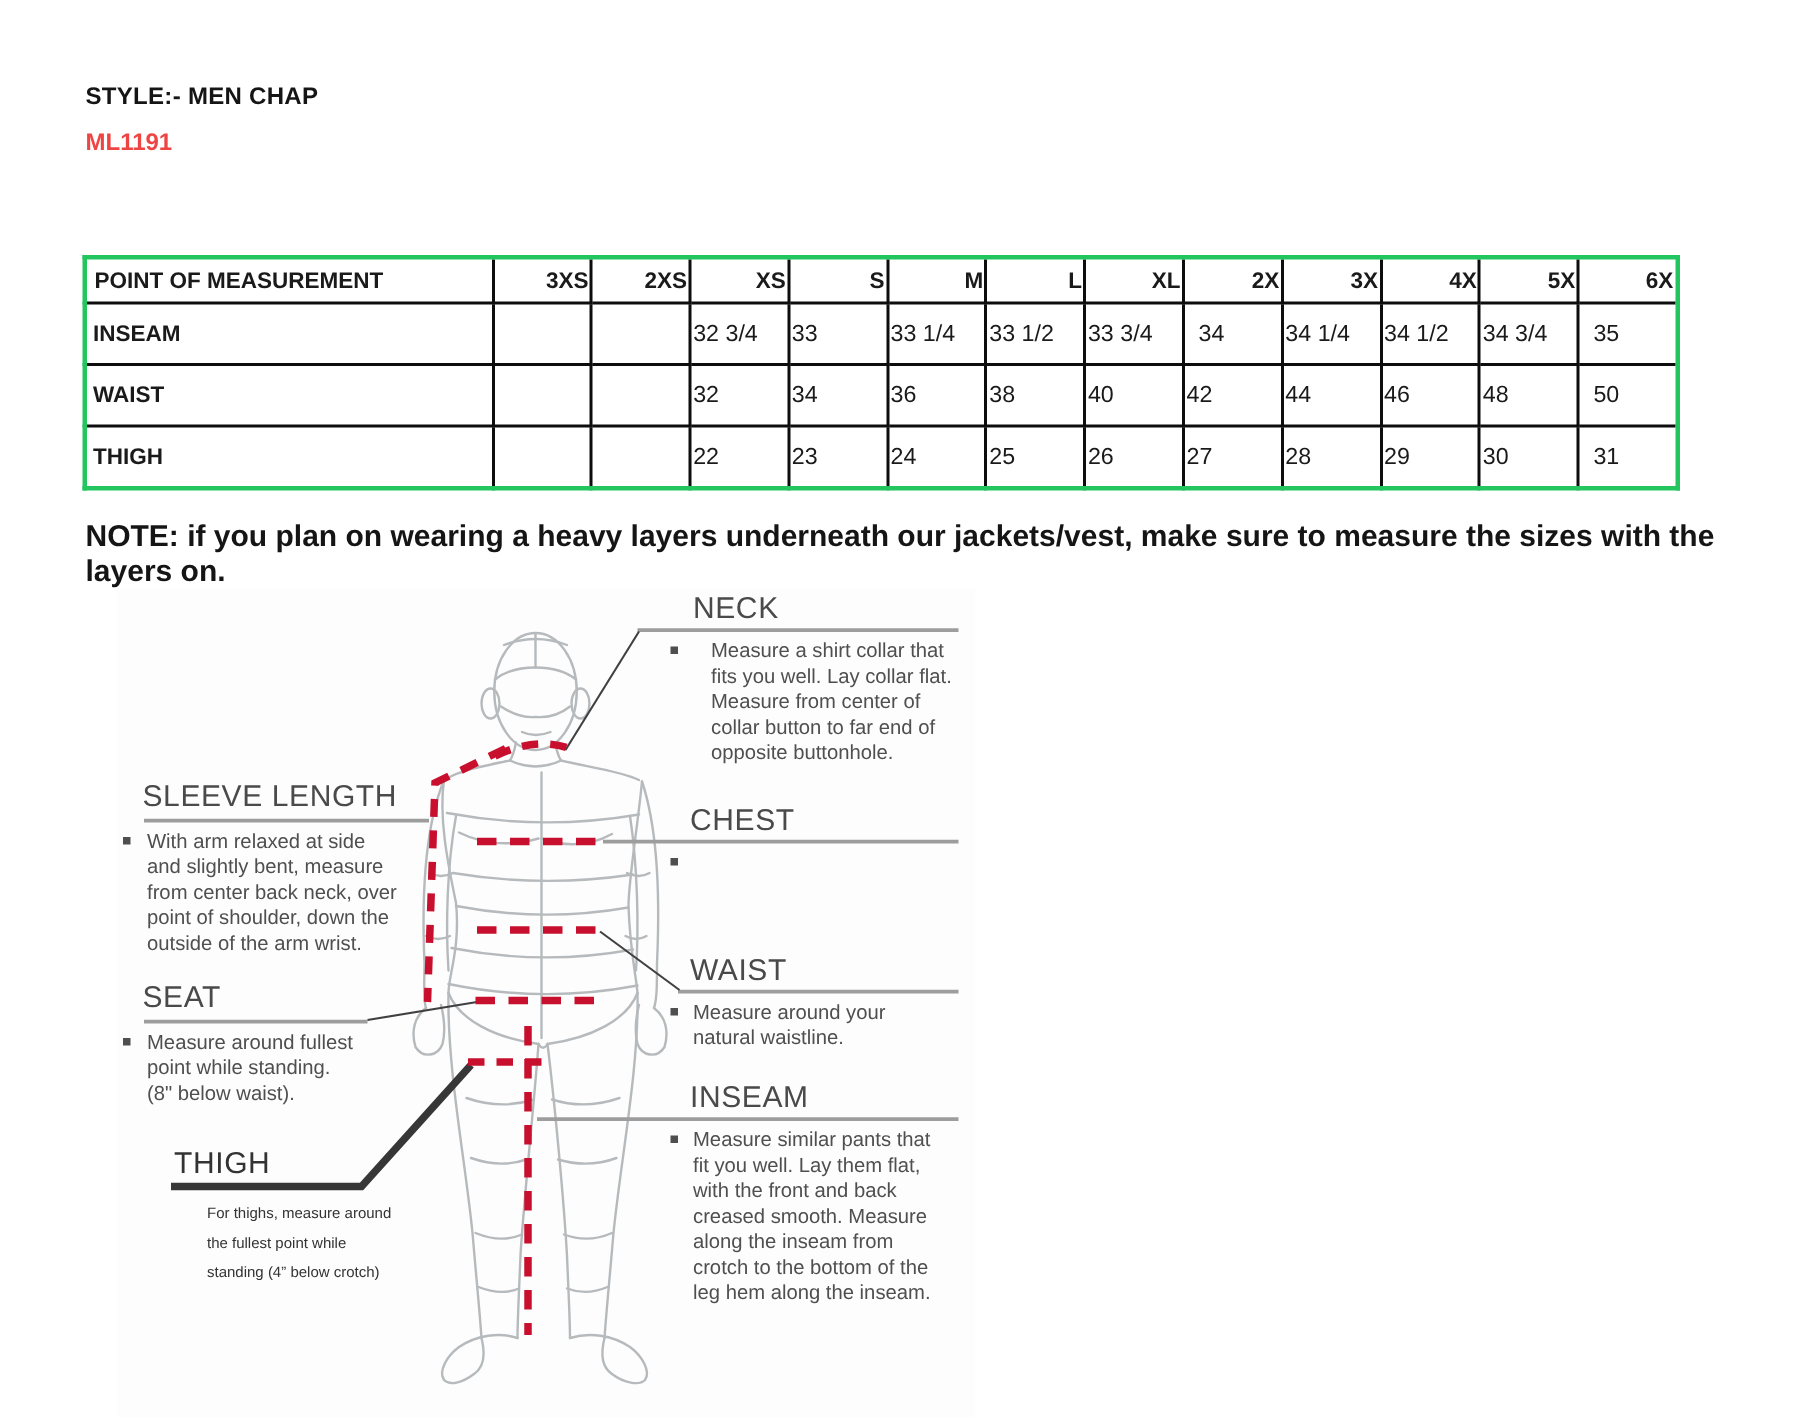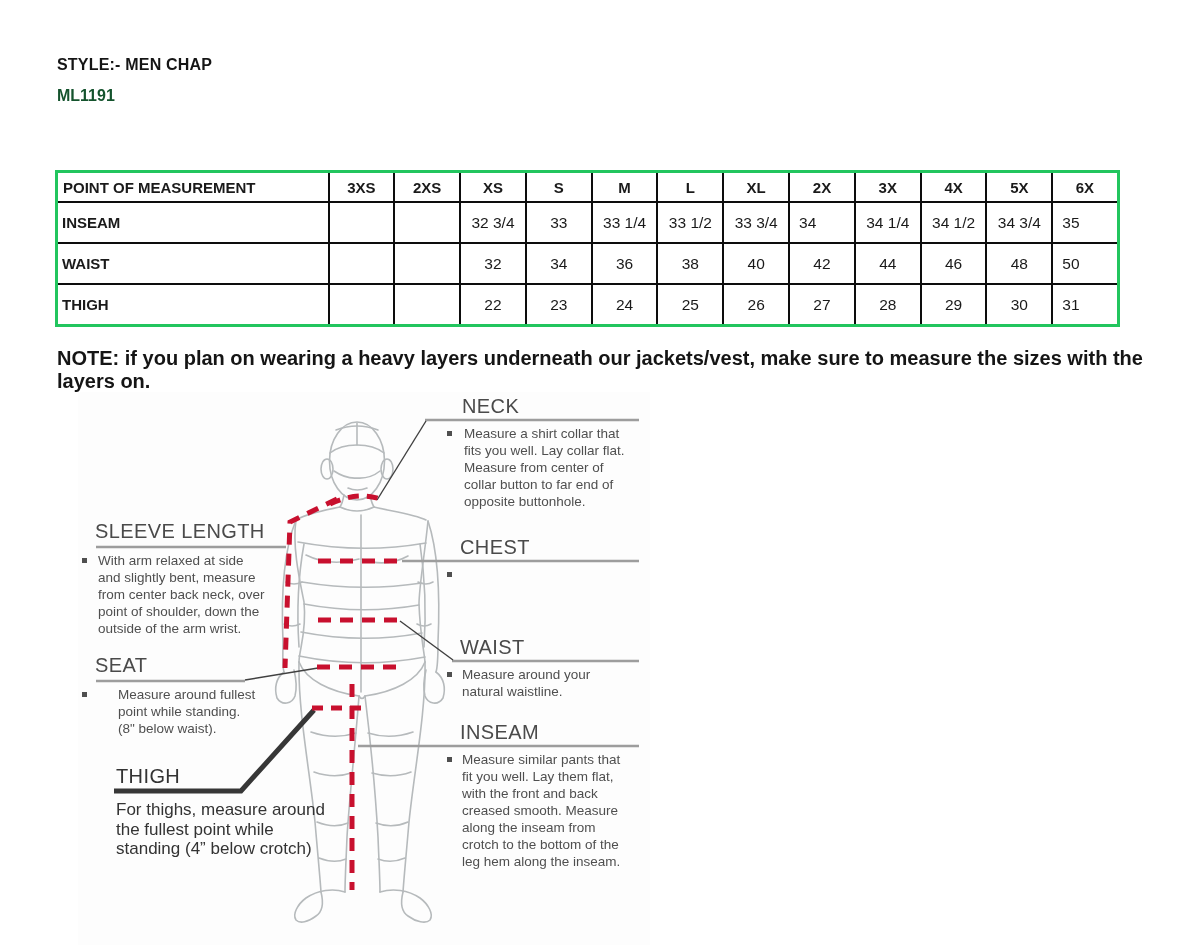--- a/index.html
+++ b/index.html
@@ -1,42 +1,42 @@
 <!DOCTYPE html>
 <html><head>
 <meta charset="utf-8">
 <style>
   html,body{margin:0;padding:0;background:#ffffff;}
   body{font-family:"Liberation Sans",sans-serif;color:#111;}
   #page{position:relative;width:1200px;height:948px;background:#ffffff;overflow:hidden;}
 
   
   .doc-title{position:absolute;left:57px;top:56px;font-size:16px;font-weight:bold;color:#151515;letter-spacing:.2px;}
-  .doc-model{position:absolute;left:57px;top:87px;font-size:16px;font-weight:bold;color:#14532d;}
+  .doc-model{position:absolute;left:57px;top:87px;font-size:16px;font-weight:bold;color:#ef4444;}
 
   
   #size-table{position:absolute;left:55px;top:170px;border-collapse:collapse;table-layout:fixed;width:1062px;}
   #size-table th,#size-table td{border:2.5px solid #0d0d0d;font-size:15px;color:#1a1a1a;overflow:hidden;white-space:nowrap;}
-  #size-table thead th{height:26px;font-weight:bold;text-align:center;}
+  #size-table thead th{height:26px;font-weight:bold;text-align:right;}
   #size-table thead th.poml{text-align:left;padding-left:5px;}
-  #size-table tbody td{height:37px;text-align:center;font-weight:normal;font-size:15.5px;}
+  #size-table tbody td{height:37px;text-align:left;font-weight:normal;font-size:15.5px;}
   #size-table tbody td.rowlabel{text-align:left;padding-left:4px;font-weight:bold;font-size:15px;}
   #size-table tbody td.al{text-align:left;padding-left:9px;}
   #size-table{border:3px solid #22c55e;}
 
   
   .note-line{position:absolute;left:57px;top:347px;font-size:20px;font-weight:bold;color:#151515;}
 
   
   #diagram{position:absolute;left:78px;top:392px;width:572px;height:553px;background:#fdfdfd;}
   #diagram svg{position:absolute;left:0;top:0;}
   .sec-title{position:absolute;font-size:20px;color:#4a4a4a;letter-spacing:.4px;}
   .sec-title.dark{color:#333;}
   .sec-body{position:absolute;font-size:13.5px;line-height:17px;color:#4f4f4f;white-space:pre-line;}
-  .sec-body.thigh-body{font-size:17px;line-height:19.5px;color:#333;}
+  .sec-body.thigh-body{font-size:10px;line-height:19.5px;color:#333;margin-left:22px;}
   .bullet{position:absolute;width:5px;height:5px;background:#4f4f4f;}
 </style>
 </head>
 <body>
 
 <div id="page">
 
   <div class="doc-title">STYLE:- MEN CHAP</div>
   <div class="doc-model">ML1191</div>
 
@@ -207,21 +207,21 @@
         <path class="measure" d="M240,169 L323,169" stroke-dasharray="13 9" stroke="#c8102e"></path>
         <path class="measure" d="M240,228 L321,228" stroke-dasharray="13 9" stroke="#c8102e"></path>
         <path class="measure" d="M239,275 L322,275" stroke-dasharray="13 9" stroke="#c8102e"></path>
         <path class="measure" d="M234,316 L287,316" stroke-dasharray="11 8" stroke="#c8102e"></path>
         <path class="measure" d="M274,292 L274,498" stroke-dasharray="13 9" stroke="#c8102e"></path>
       </g>
     </svg>
 
     <div class="sec-title" style="left:384px;top:3px;text-align:center;">NECK</div>
     <span class="bullet" style="left:369px;top:39px;"></span>
-    <div class="sec-body" style="left:386px;top:33px;">Measure a shirt collar that
+    <div class="sec-body" style="left:396px;top:33px;">Measure a shirt collar that
 fits you well. Lay collar flat.
 Measure from center of
 collar button to far end of
 opposite buttonhole.</div>
 
     <div class="sec-title" style="left:17px;top:128px;">SLEEVE LENGTH</div>
     <span class="bullet" style="left:4px;top:166px;"></span>
     <div class="sec-body" style="left:20px;top:160px;">With arm relaxed at side
 and slightly bent, measure
 from center back neck, over
@@ -231,21 +231,21 @@
     <div class="sec-title" style="left:382px;top:144px;">CHEST</div>
     <span class="bullet" style="left:369px;top:180px;"></span>
 
     <div class="sec-title" style="left:382px;top:244px;">WAIST</div>
     <span class="bullet" style="left:369px;top:280px;"></span>
     <div class="sec-body" style="left:384px;top:274px;">Measure around your
 natural waistline.</div>
 
     <div class="sec-title" style="left:17px;top:262px;">SEAT</div>
     <span class="bullet" style="left:4px;top:300px;"></span>
-    <div class="sec-body" style="left:20px;top:294px;margin-left:20px;">Measure around fullest
+    <div class="sec-body" style="left:20px;top:294px;">Measure around fullest
 point while standing.
 (8" below waist).</div>
 
     <div class="sec-title" style="left:382px;top:329px;">INSEAM</div>
     <span class="bullet" style="left:369px;top:365px;"></span>
     <div class="sec-body" style="left:384px;top:359px;">Measure similar pants that
 fit you well. Lay them flat,
 with the front and back
 creased smooth. Measure
 along the inseam from

